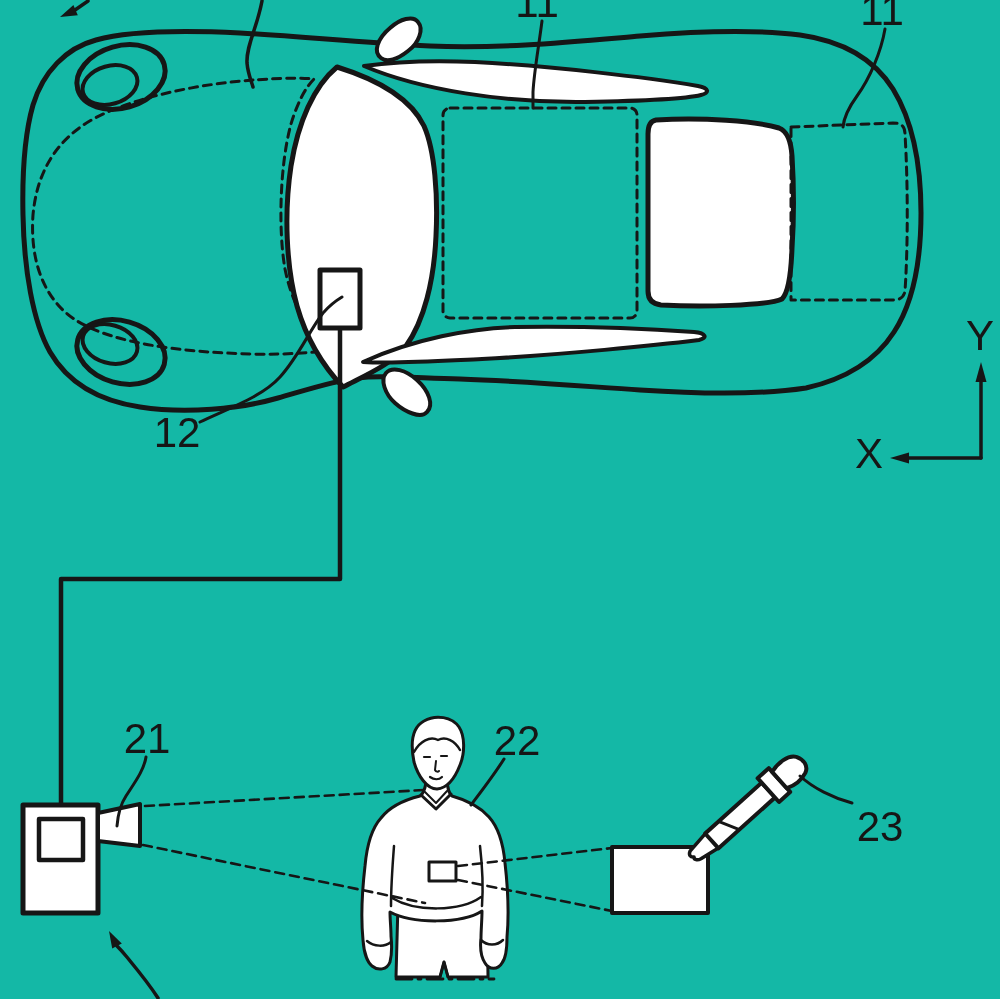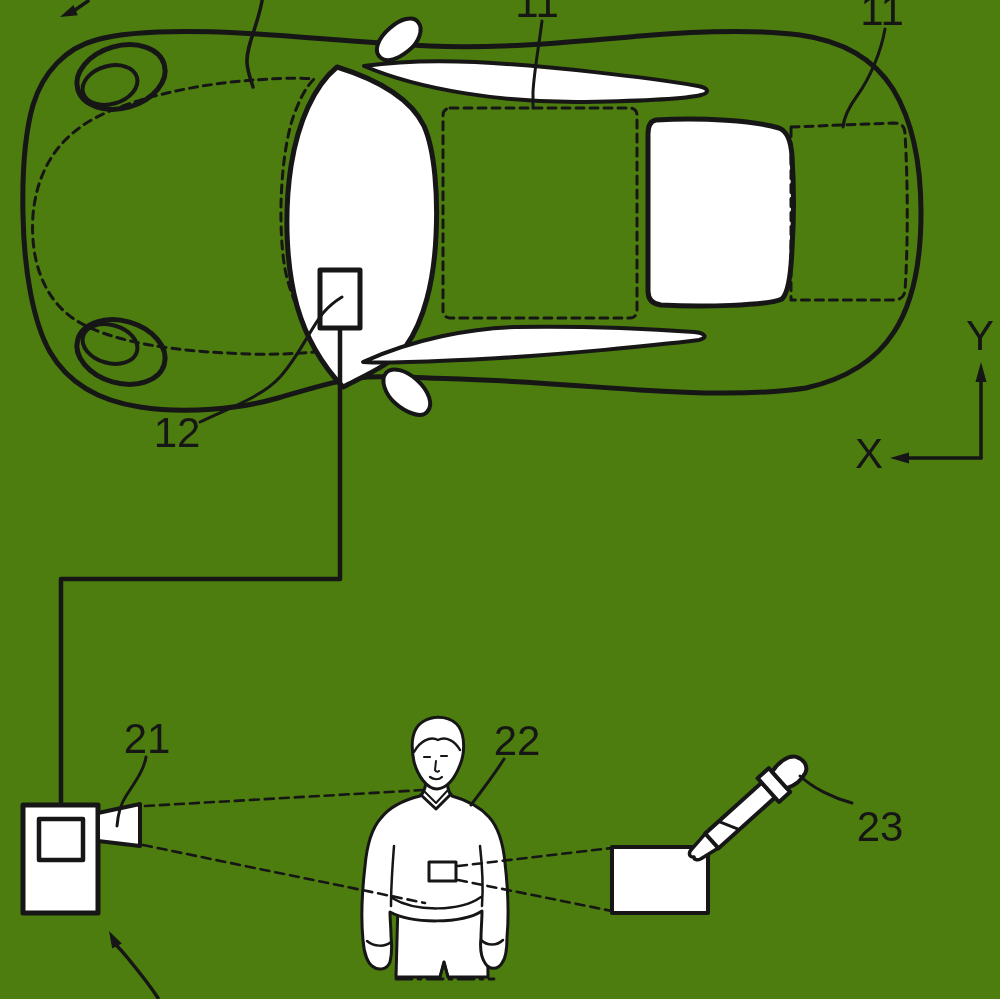--- a/index.html
+++ b/index.html
@@ -1,16 +1,16 @@
 <!DOCTYPE html>
 <html><head>
 <meta charset="utf-8">
 <style>
   html,body{margin:0;padding:0;background:#fff;}
-  .stage{width:1000px;height:999px;position:relative;background:#4d7c0f;overflow:hidden;}
+  .stage{width:1000px;height:999px;position:relative;background:#14b8a6;overflow:hidden;}
   svg{display:block;}
   .ink{stroke:#161616;fill:none;stroke-linecap:round;stroke-linejoin:round;}
   .fillw{fill:#ffffff;}
   .lbl{font-family:"Liberation Sans",sans-serif;font-size:42px;fill:#161616;text-anchor:middle;}
   .head{fill:#161616;stroke:none;}
 </style>
 </head>
 <body>
 
 <div class="stage">

